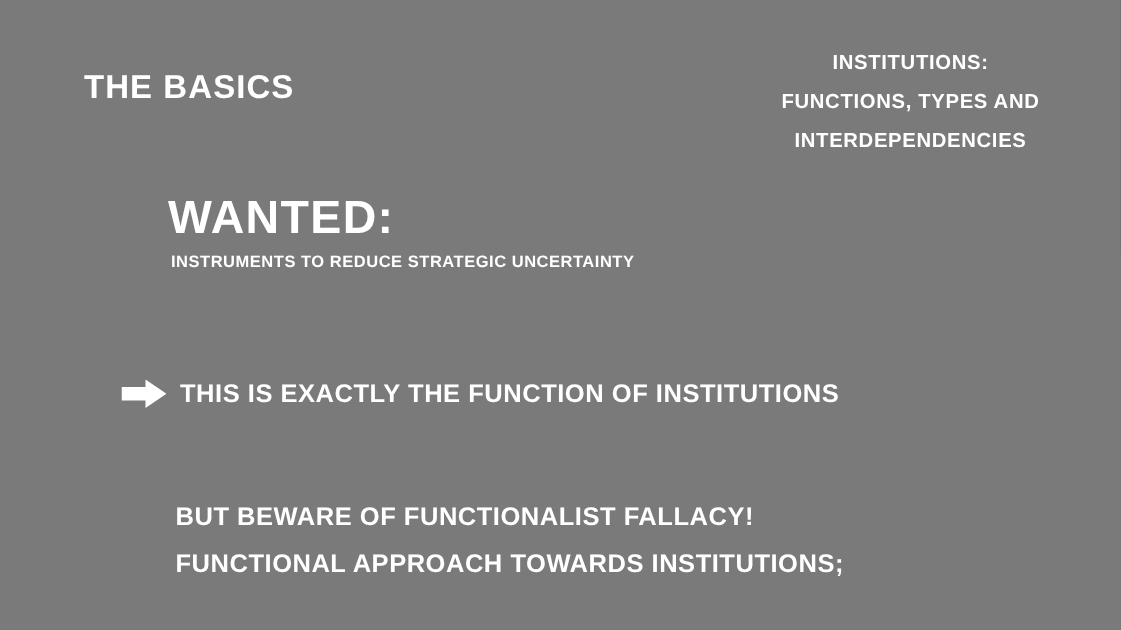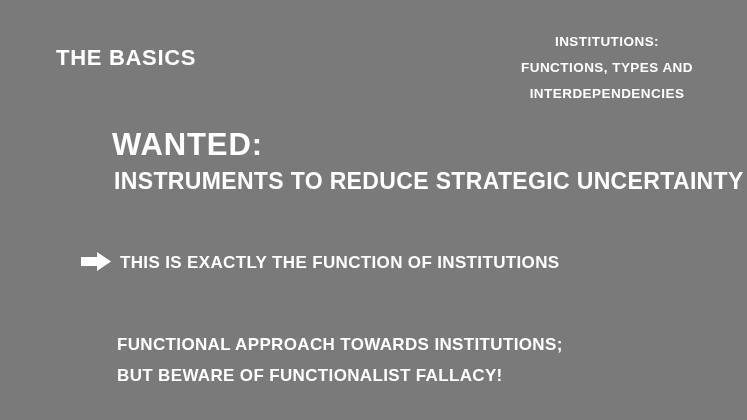--- a/index.html
+++ b/index.html
@@ -55,36 +55,36 @@
     top: 126px;
   }
   #wanted-heading {
     font-size: 31px;
     font-weight: bold;
     letter-spacing: 0.9px;
     line-height: 38px;
     white-space: nowrap;
   }
   #wanted-subtitle {
-    margin-top: 6px;
+    margin-top: 0;
     margin-left: 2px;
-    font-size: 23px;
+    font-size: 11px;
     font-weight: bold;
     letter-spacing: 0.35px;
     line-height: 22px;
     white-space: nowrap;
   }
 
   
   #arrow-row {
     position: absolute;
     left: 81px;
     top: 252px;
     display: flex;
-    align-items: flex-start;
+    align-items: center;
   }
   #arrow-icon {
     flex: 0 0 auto;
     width: 30px;
     height: 19px;
     display: block;
   }
   #arrow-row-label {
     margin-left: 9px;
     font-size: 17px;
@@ -128,17 +128,17 @@
   </div>
 
   <div id="arrow-row">
     <svg id="arrow-icon" viewBox="0 0 30 19" aria-hidden="true">
       <polygon points="0,5 16,5 16,0 30,9.5 16,19 16,14 0,14" fill="#ffffff"></polygon>
     </svg>
     <span id="arrow-row-label">THIS IS EXACTLY THE FUNCTION OF INSTITUTIONS</span>
   </div>
 
   <div id="closing-block">
+    <span class="cline">BUT BEWARE OF FUNCTIONALIST FALLACY!</span>
     <span class="cline">FUNCTIONAL APPROACH TOWARDS INSTITUTIONS;</span>
-    <span class="cline">BUT BEWARE OF FUNCTIONALIST FALLACY!</span>
   </div>
 
 </div>
 
 </body></html>

